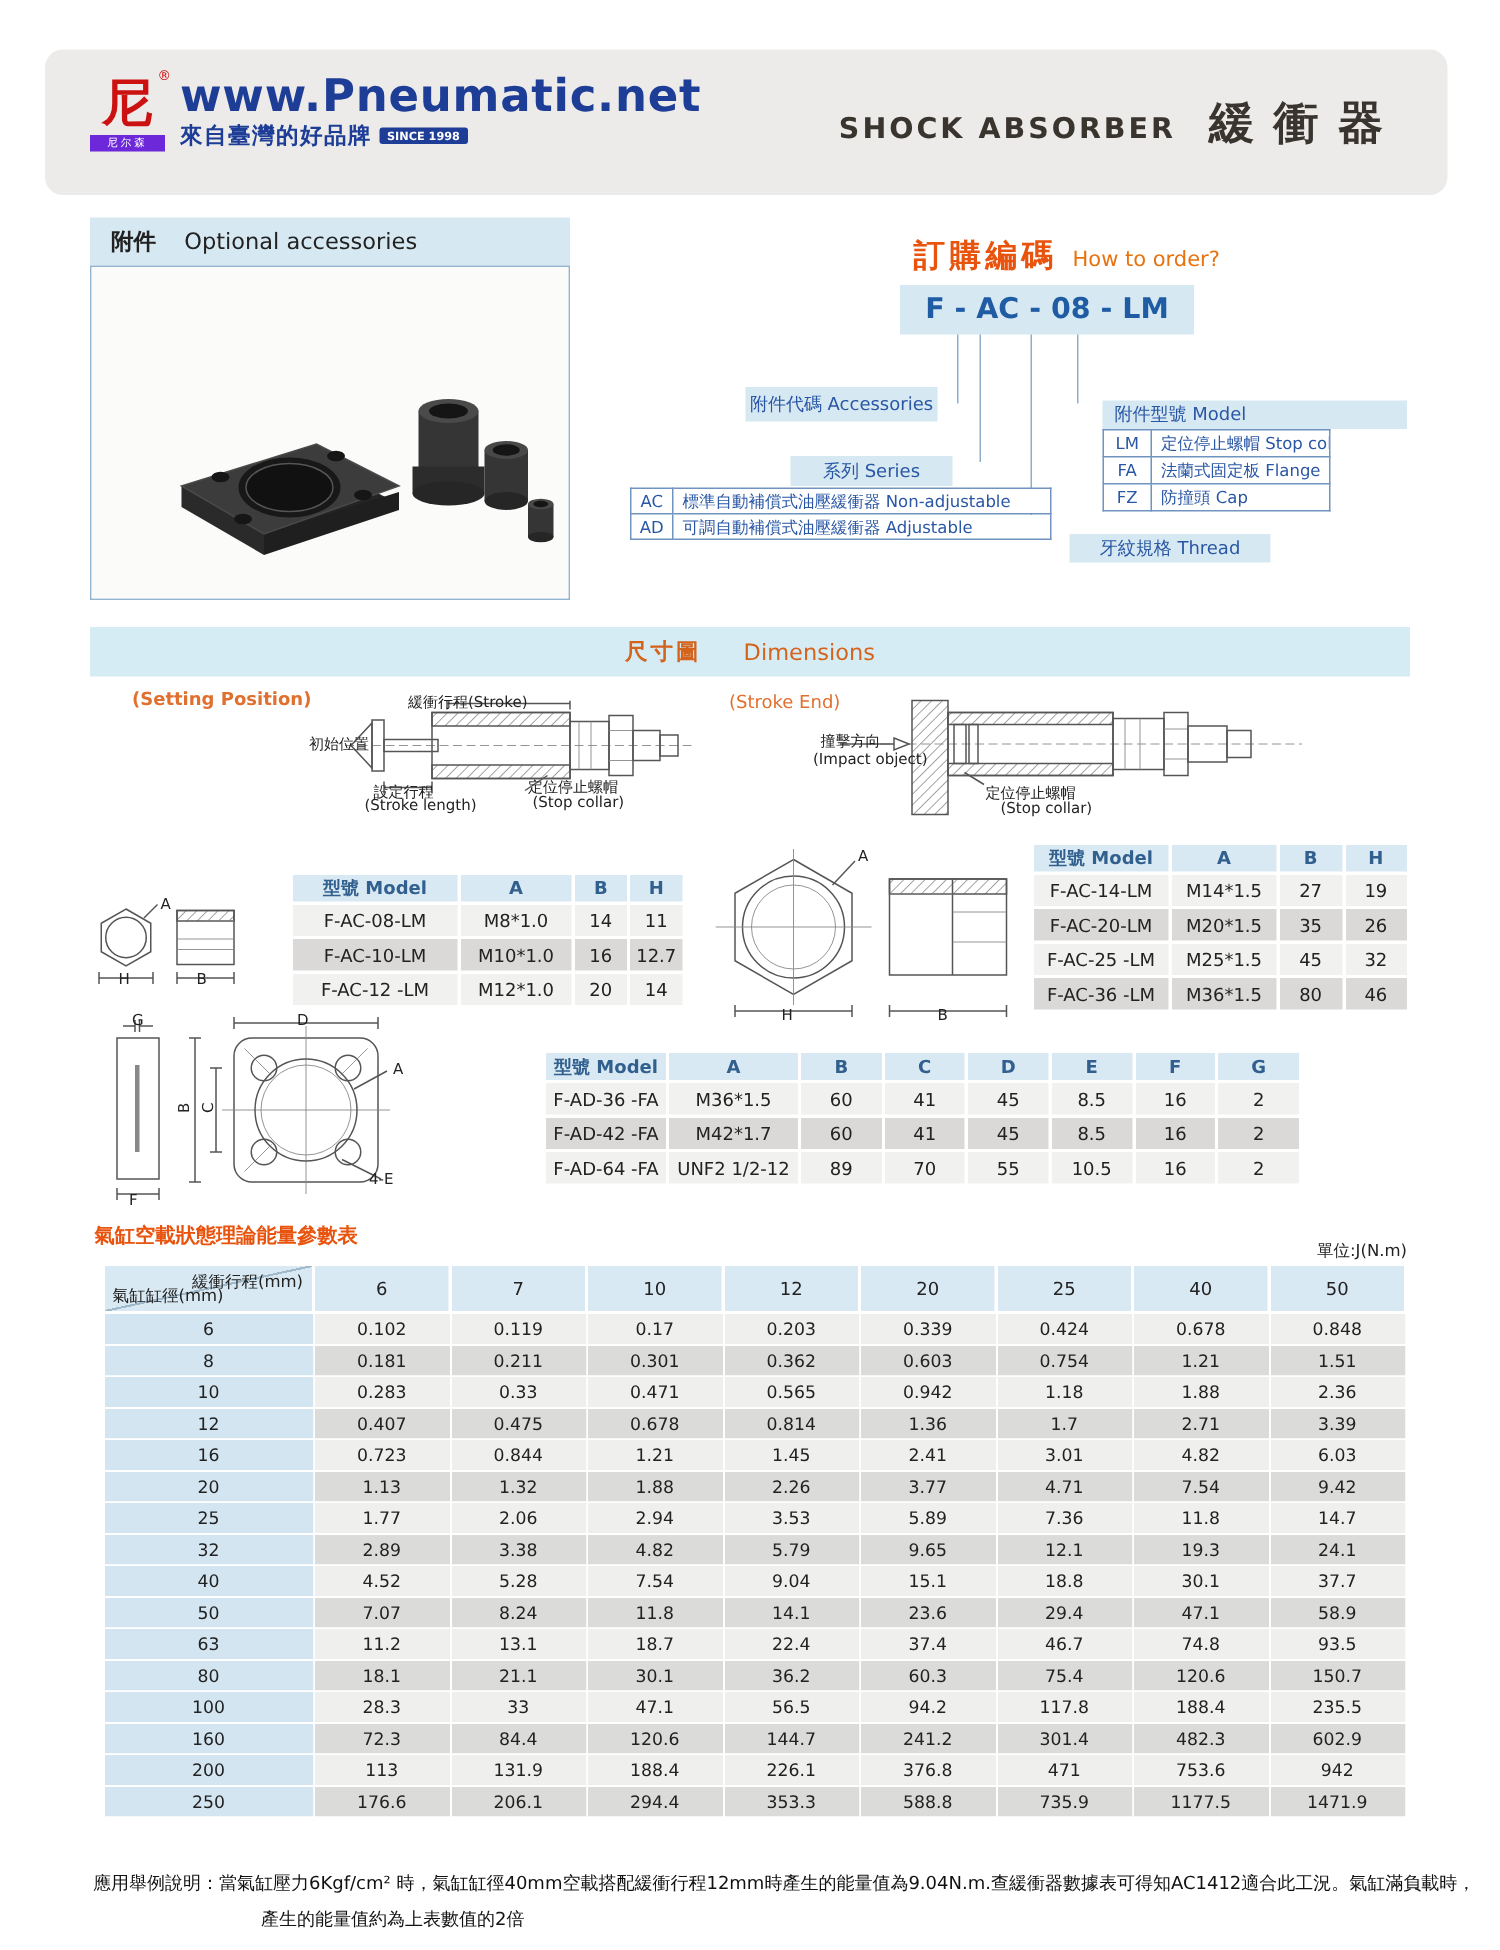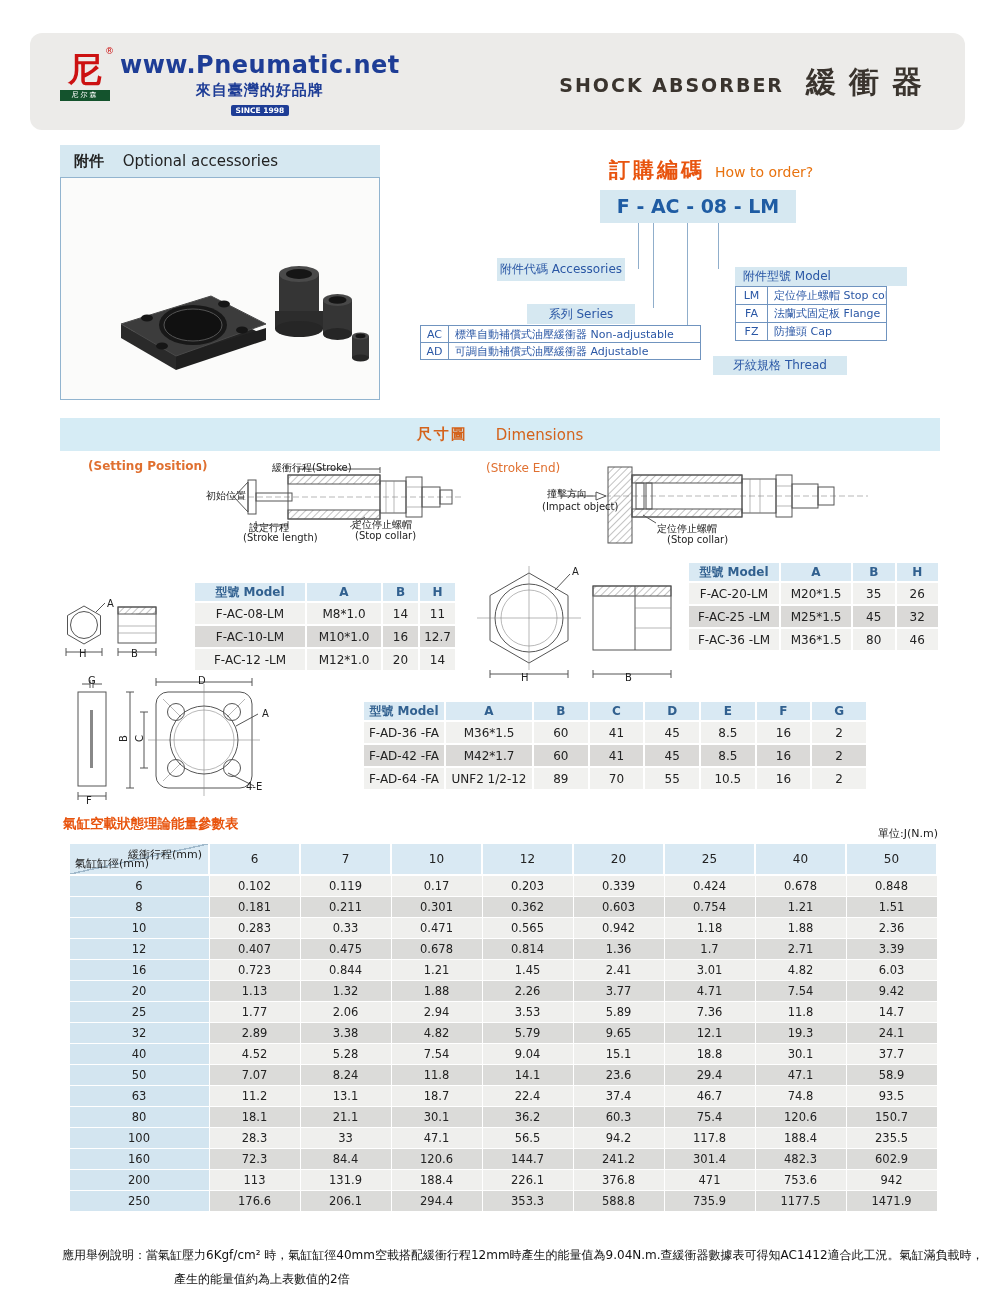--- a/index.html
+++ b/index.html
@@ -8,25 +8,25 @@
     position:relative; width:1000px; height:1300px; margin:0 auto;
     background:#fff; overflow:hidden;
     font-family:"DejaVu Sans","Liberation Sans",sans-serif; color:#222;
   }
   
   .header-strip { position:absolute; left:30px; top:33px; width:935px; height:97px;
     background:#ecebe9; border-radius:12px; }
   .logo-mark { position:absolute; left:60px; top:50px; width:50px; height:58px; }
   .logo-glyph { font-size:34px; font-weight:bold; color:#cc1111; line-height:38px; text-align:center; }
   .logo-reg { position:absolute; right:-4px; top:-4px; font-size:9px; color:#cc1111; }
-  .logo-band { background:#14532d; color:#fff; font-size:7px; letter-spacing:2px;
+  .logo-band { background:#6d28d9; color:#fff; font-size:7px; letter-spacing:2px;
     text-align:center; height:11px; line-height:11px; margin-top:2px; }
   .logo-text { position:absolute; left:120px; top:52px; }
-  .logo-url { font-size:24px; font-weight:bold; color:#1e3d96; letter-spacing:0.5px; line-height:26px; }
-  .logo-tag-row { margin-top:3px; display:flex; align-items:center; gap:5px;flex-direction:column; }
+  .logo-url { font-size:30px; font-weight:bold; color:#1e3d96; letter-spacing:0.5px; line-height:26px; }
+  .logo-tag-row { margin-top:3px; display:flex; align-items:center; gap:5px; }
   .logo-tagline { font-size:15px; font-weight:bold; color:#1e3d96; letter-spacing:1px; }
   .logo-since { background:#1e3d96; color:#fff; font-size:7.5px; padding:1px 5px; border-radius:2px; font-weight:bold; }
   .page-title { position:absolute; right:65px; top:62px; display:flex; align-items:baseline; gap:22px; }
   .title-en { font-size:19px; font-weight:bold; color:#3a342e; letter-spacing:2px; }
   .title-zh { font-size:30px; font-weight:bold; color:#3a342e; letter-spacing:13px; }
   
   .acc-title-bar { position:absolute; left:60px; top:145px; width:320px; height:32px;
     background:#d6e8f1; line-height:32px; padding-left:14px; font-size:15px; color:#222; }
   .acc-title-bar .zh { font-weight:bold; margin-right:14px; }
   .acc-photo { position:absolute; left:60px; top:177px; width:320px; height:223px;
@@ -39,21 +39,21 @@
     background:#d6e8f1; text-align:center; line-height:33px;
     font-size:19px; font-weight:bold; color:#1f5ca3; }
   .cl { position:absolute; width:1px; background:#90aecb; }
   .cl1 { left:638px; top:223px; height:46px; }
   .cl2 { left:653px; top:223px; height:85px; }
   .cl3 { left:687px; top:223px; height:136px; }
   .cl4 { left:718px; top:223px; height:46px; }
   .lbl { position:absolute; background:#d6e8f1; color:#2a57a5; font-size:12px; text-align:center; }
   .lbl-acc    { left:497px; top:258px; width:128px; height:23px; line-height:23px; }
   .lbl-series { left:527px; top:304px; width:108px; height:20px; line-height:20px; }
-  .lbl-model  { left:735px; top:267px; width:172px; height:19px; line-height:19px; text-align:left; padding-left:8px; }
+  .lbl-model  { left:735px; top:267px; width:203px; height:19px; line-height:19px; text-align:left; padding-left:8px; }
   .lbl-thread { left:713px; top:356px; width:134px; height:19px; line-height:19px; }
   table { border-collapse:collapse; position:absolute; table-layout:fixed; }
   td,th { overflow:hidden; white-space:nowrap; }
   .order-tbl td { border:1px solid #7094bf; background:#fff; color:#2a57a5; font-size:11px; height:17px; }
   .order-tbl td:first-child { width:28px; text-align:center; }
   .order-tbl td:last-child { padding-left:6px; }
   .series-tbl { left:420px; top:325px; width:281px; }
   .model-tbl  { left:735px; top:286px; width:152px; }
   .model-tbl td { height:18px; }
   .model-tbl td:first-child { width:32px; }
@@ -356,20 +356,26 @@
   <table class="dim-tbl tbl-lm-large">
       <thead>
         <tr>
           <th>型號  Model</th>
           <th>A</th>
           <th>B</th>
           <th>H</th>
         </tr>
       </thead>
       <tbody>
+        <tr>
+          <td>F-AC-14-LM</td>
+          <td>M14*1.5</td>
+          <td>27</td>
+          <td>19</td>
+        </tr>
         <tr>
           <td>F-AC-20-LM</td>
           <td>M20*1.5</td>
           <td>35</td>
           <td>26</td>
         </tr>
         <tr>
           <td>F-AC-25 -LM</td>
           <td>M25*1.5</td>
           <td>45</td>

